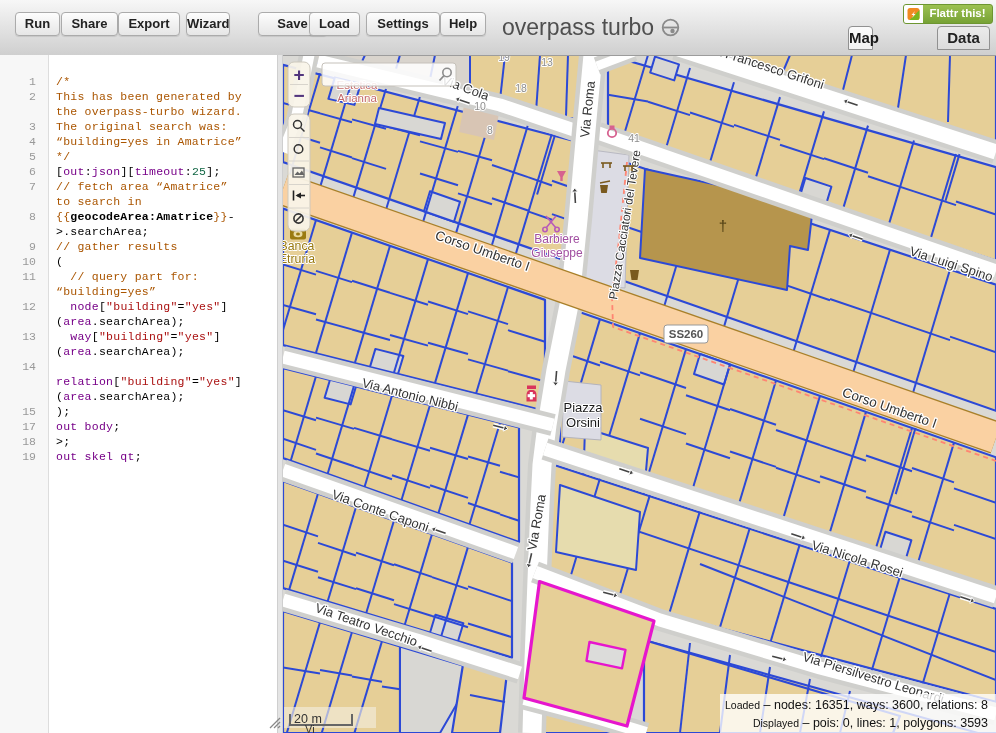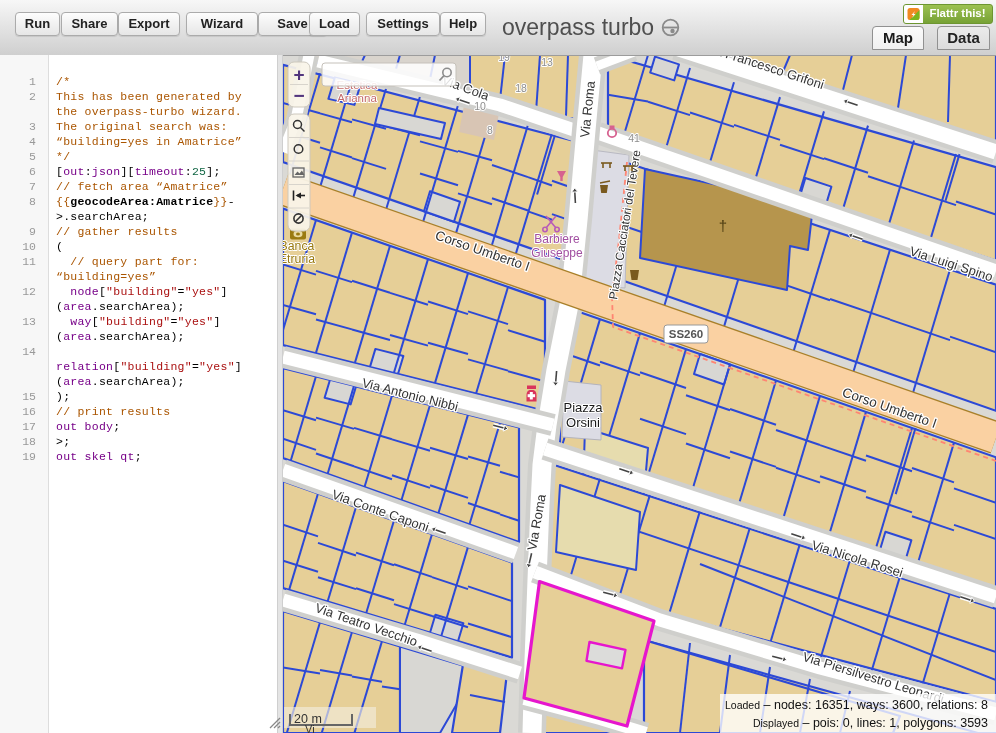--- a/index.html
+++ b/index.html
@@ -11,21 +11,21 @@
 #title{position:absolute;left:502px;top:14px;font-size:23px;color:#4f4f4f;}
 #flattr{position:absolute;left:903px;top:4px;width:88px;height:18px;border-radius:3px;
  background:linear-gradient(#9cc151,#77a236);border:1px solid #6d9631;color:#fff;
  font-size:11.5px;font-weight:bold;line-height:17px;overflow:hidden;}
 #flattr .ws{position:absolute;left:0;top:0;width:19px;height:18px;background:#fff;}
 #flattr .tx{position:absolute;left:19px;width:69px;text-align:center;}
 
 .tab{position:absolute;top:26px;height:24px;box-sizing:border-box;border:1px solid #919191;
  border-radius:4px 4px 0 0;font-size:15px;font-weight:bold;color:#1a1a1a;text-align:center;
  line-height:22px;}
-#tabmap{left:872px;width:52px;background:linear-gradient(#fbfbfb,#f0f0f0);}
+#tabmap{left:848px;width:25px;background:linear-gradient(#fbfbfb,#f0f0f0);}
 #tabdata{left:937px;width:53px;background:linear-gradient(#ebebeb,#dcdcdc);color:#222;}
 #editor{position:absolute;left:0;top:55px;width:277px;height:678px;background:#fff;
  font-family:"Liberation Mono",monospace;font-size:11.5px;line-height:15px;}
 #gutter{position:absolute;left:0;top:0;width:48px;height:678px;background:#f7f7f7;
  border-right:1px solid #ddd;}
 #code{position:absolute;left:0;top:19px;width:277px;}
 .row{display:flex;}
 .ln{width:36px;text-align:right;color:#999;flex:none;padding-right:12px;}
 .cd{white-space:pre;letter-spacing:0.25px;padding-left:8px;}
 #divider{position:absolute;left:277px;top:55px;width:6px;height:678px;background:#e4e4e4;
@@ -433,21 +433,21 @@
     <text x="294" y="723" font-size="12.5" fill="#333">20 m</text>
     <text x="305" y="733" font-size="11" fill="#333">Vi</text>
     <rect x="720" y="694" width="276" height="39" fill="#ffffff" fill-opacity="0.78"></rect>
     <text x="988" y="709" font-size="12.5" text-anchor="end" fill="#111"><tspan font-size="10.5">Loaded</tspan> – nodes: 16351, ways: 3600, relations: 8</text>
     <text x="988" y="727" font-size="12.5" text-anchor="end" fill="#111"><tspan font-size="10.5">Displayed</tspan> – pois: 0, lines: 1, polygons: 3593</text>
   </svg>
 <div id="topbar">
  <div class="btn" style="left:15px;width:45px;">Run</div>
     <div class="btn" style="left:61px;width:57px;">Share</div>
     <div class="btn" style="left:118px;width:62px;">Export</div>
-    <div class="btn" style="left:186px;width:72px;">Wizard</div>
+    <div class="btn" style="left:186px;width:44px;">Wizard</div>
     <div class="btn" style="left:258px;width:69px;">Save</div>
     <div class="btn" style="left:309px;width:51px;">Load</div>
     <div class="btn" style="left:366px;width:74px;">Settings</div>
     <div class="btn" style="left:440px;width:46px;">Help</div>
  <div id="title">overpass turbo <svg width="19" height="19" viewBox="0 0 19 19" style="vertical-align:-2px">
         <circle cx="9.5" cy="9.5" r="7.8" fill="none" stroke="#8a8a8a" stroke-width="1.8"></circle>
         <path d="M2.2,9.5 h14.6" stroke="#8a8a8a" stroke-width="1.8"></path>
         <circle cx="11.5" cy="13" r="2.2" fill="#8a8a8a"></circle>
       </svg></div>
  <div id="flattr">
@@ -490,20 +490,24 @@
       </div>
       <div class="row">
         <div class="ln">6</div>
         <div class="cd"><span style="color:#000000;">[</span><span style="color:#770088;">out</span><span style="color:#000000;">:</span><span style="color:#770088;">json</span><span style="color:#000000;">][</span><span style="color:#770088;">timeout</span><span style="color:#000000;">:</span><span style="color:#116644;">25</span><span style="color:#000000;">];</span></div>
       </div>
       <div class="row">
         <div class="ln">7</div>
         <div class="cd"><span style="color:#aa5500;">// fetch area “Amatrice”</span></div>
       </div>
       <div class="row">
+        <div class="ln"></div>
+        <div class="cd"><span style="color:#aa5500;">to search in</span></div>
+      </div>
+      <div class="row">
         <div class="ln">8</div>
         <div class="cd"><span style="color:#aa5500;">{{</span><span style="color:#000000;font-weight:bold;">geocodeArea:Amatrice</span><span style="color:#aa5500;">}}</span><span style="color:#000000;">-</span></div>
       </div>
       <div class="row">
         <div class="ln"></div>
         <div class="cd"><span style="color:#000000;">&gt;.searchArea;</span></div>
       </div>
       <div class="row">
         <div class="ln">9</div>
         <div class="cd"><span style="color:#aa5500;margin-top:36px;">// gather results</span></div>
@@ -544,24 +548,20 @@
         <div class="ln"></div>
         <div class="cd"><span style="color:#770088;">relation</span><span style="color:#000000;">[</span><span style="color:#aa1111;">"building"</span><span style="color:#000000;">=</span><span style="color:#aa1111;">"yes"</span><span style="color:#000000;">]</span></div>
       </div>
       <div class="row">
         <div class="ln"></div>
         <div class="cd"><span style="color:#000000;">(</span><span style="color:#770088;">area</span><span style="color:#000000;">.searchArea);</span></div>
       </div>
       <div class="row">
         <div class="ln">15</div>
         <div class="cd"><span style="color:#000000;">);</span></div>
-      </div>
-      <div class="row">
-        <div class="ln">16</div>
-        <div class="cd"><span style="color:#aa5500;">// print results</span></div>
       </div>
       <div class="row">
         <div class="ln">17</div>
         <div class="cd"><span style="color:#770088;margin-top:23px;">out body</span><span style="color:#000000;">;</span></div>
       </div>
       <div class="row">
         <div class="ln">18</div>
         <div class="cd"><span style="color:#000000;">&gt;;</span></div>
       </div>
       <div class="row">

